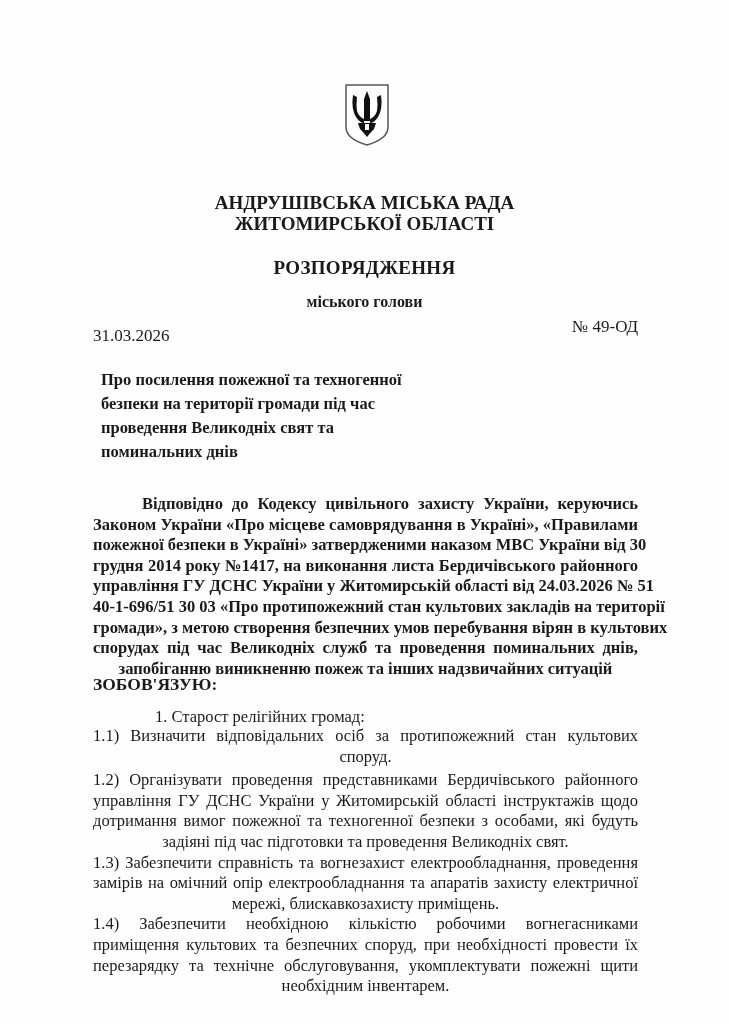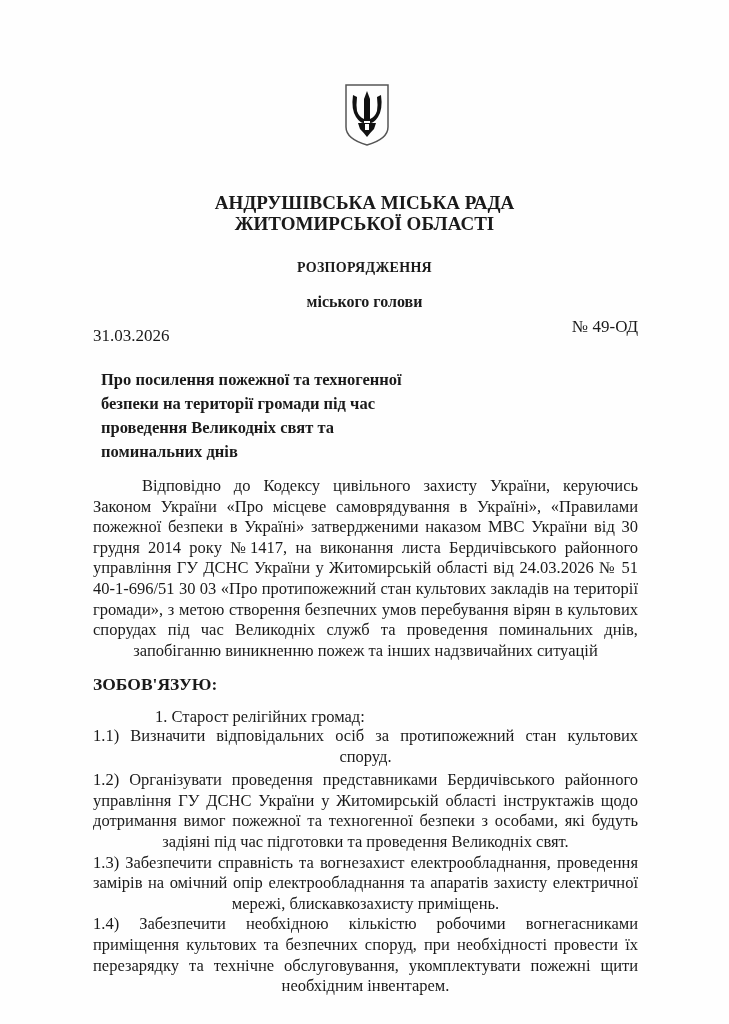--- a/index.html
+++ b/index.html
@@ -3,31 +3,31 @@
 <meta charset="utf-8">
 <style>
   html, body { margin: 0; padding: 0; background: #ffffff; }
   body { width: 729px; height: 1024px; position: relative; overflow: hidden;
          font-family: "Liberation Serif", "DejaVu Serif", serif; color: #1a1a1a; }
   .page { position: absolute; left: 0; top: 0; width: 729px; height: 1024px; background: #fefefe; }
   .coat { position: absolute; left: 344px; top: 83px; width: 46px; height: 64px; }
   .hdr { position: absolute; left: 0; width: 729px; text-align: center; font-weight: bold; }
   .h1 { top: 192px; font-size: 19px; line-height: 21px; }
   .h2 { top: 213px; font-size: 19px; line-height: 21px; }
-  .h3 { top: 257px; font-size: 14px; line-height: 21px; letter-spacing: 0.3px; }
+  .h3 { top: 257px; font-size: 19px; line-height: 21px; letter-spacing: 0.3px; }
   .h4 { top: 281px; font-size: 16px; line-height: 18px; margin-top: 12px; }
   .date { position: absolute; left: 93px; top: 326px; font-size: 17px; }
   .num { position: absolute; left: 572px; top: 317px; font-size: 17px; }
   .subject { position: absolute; left: 101px; top: 368px; width: 330px; font-weight: bold;
              font-size: 16.5px; line-height: 24px; }
   .subject div { white-space: nowrap; }
   .body { position: absolute; left: 93px; width: 545px; font-size: 16.5px; line-height: 20.6px; }
   .jl { display: block; text-align: justify; text-align-last: justify; white-space: nowrap; height: 20.6px; }
   .ll { display: block; text-align: center; white-space: nowrap; height: 20.6px; }
-  .intro { top: 476px; }
+  .intro { top: 494px; font-weight: bold; }
   .intro .first { text-indent: 49px; }
   .oblige { position: absolute; left: 93px; top: 674px; font-weight: bold; font-size: 17.5px; }
   .item1 { position: absolute; left: 155px; top: 707px; font-size: 16.5px; }
   .sub { top: 726px; }
   .sub .gap { height: 3px; }
 </style>
 </head>
 <body>
 
 <div class="page">

